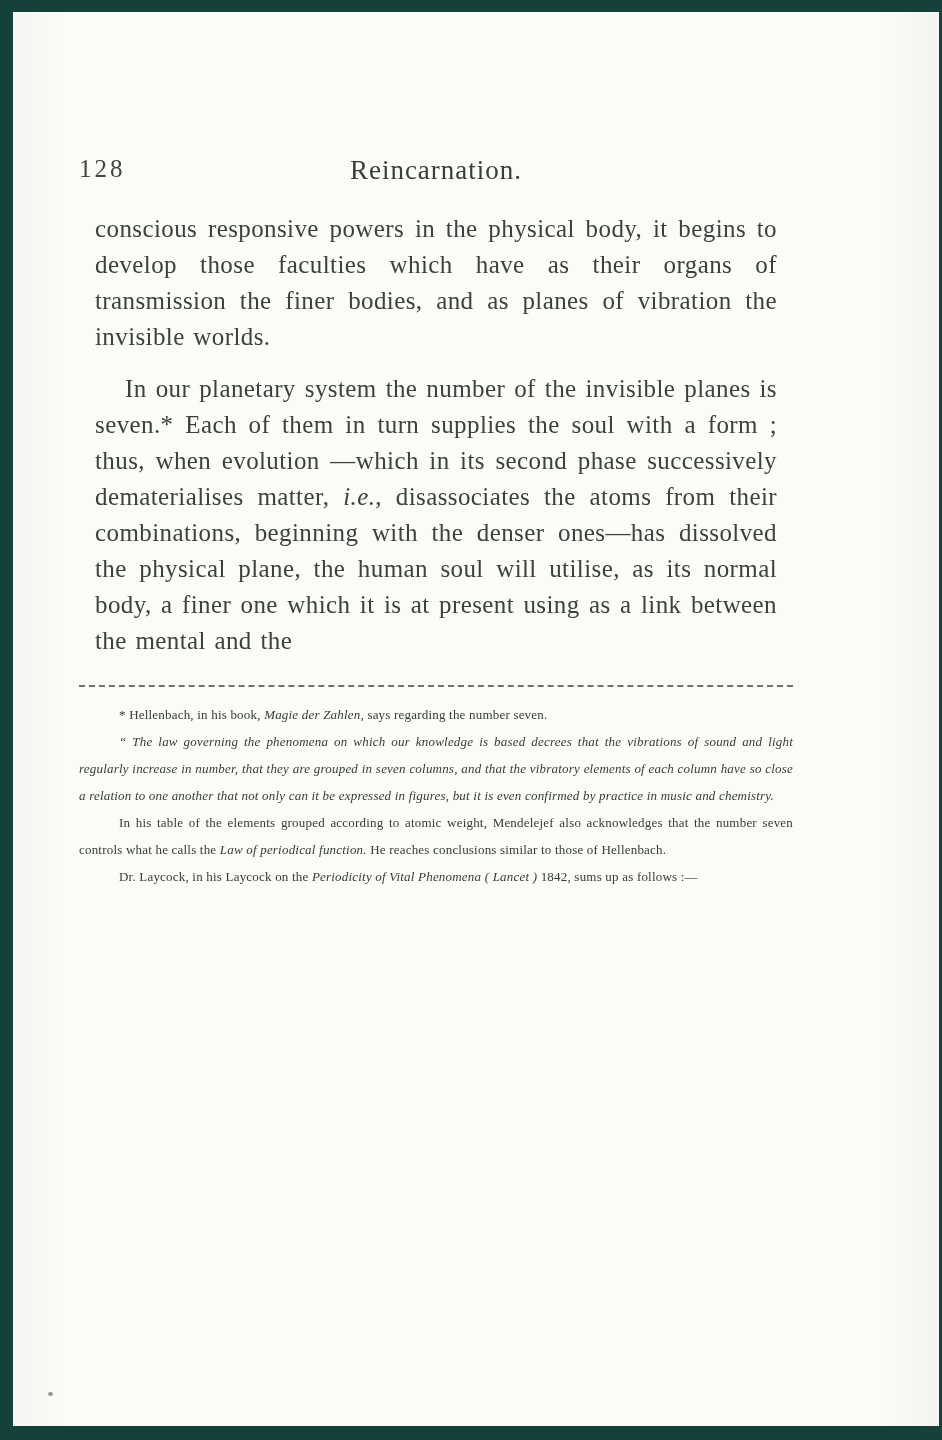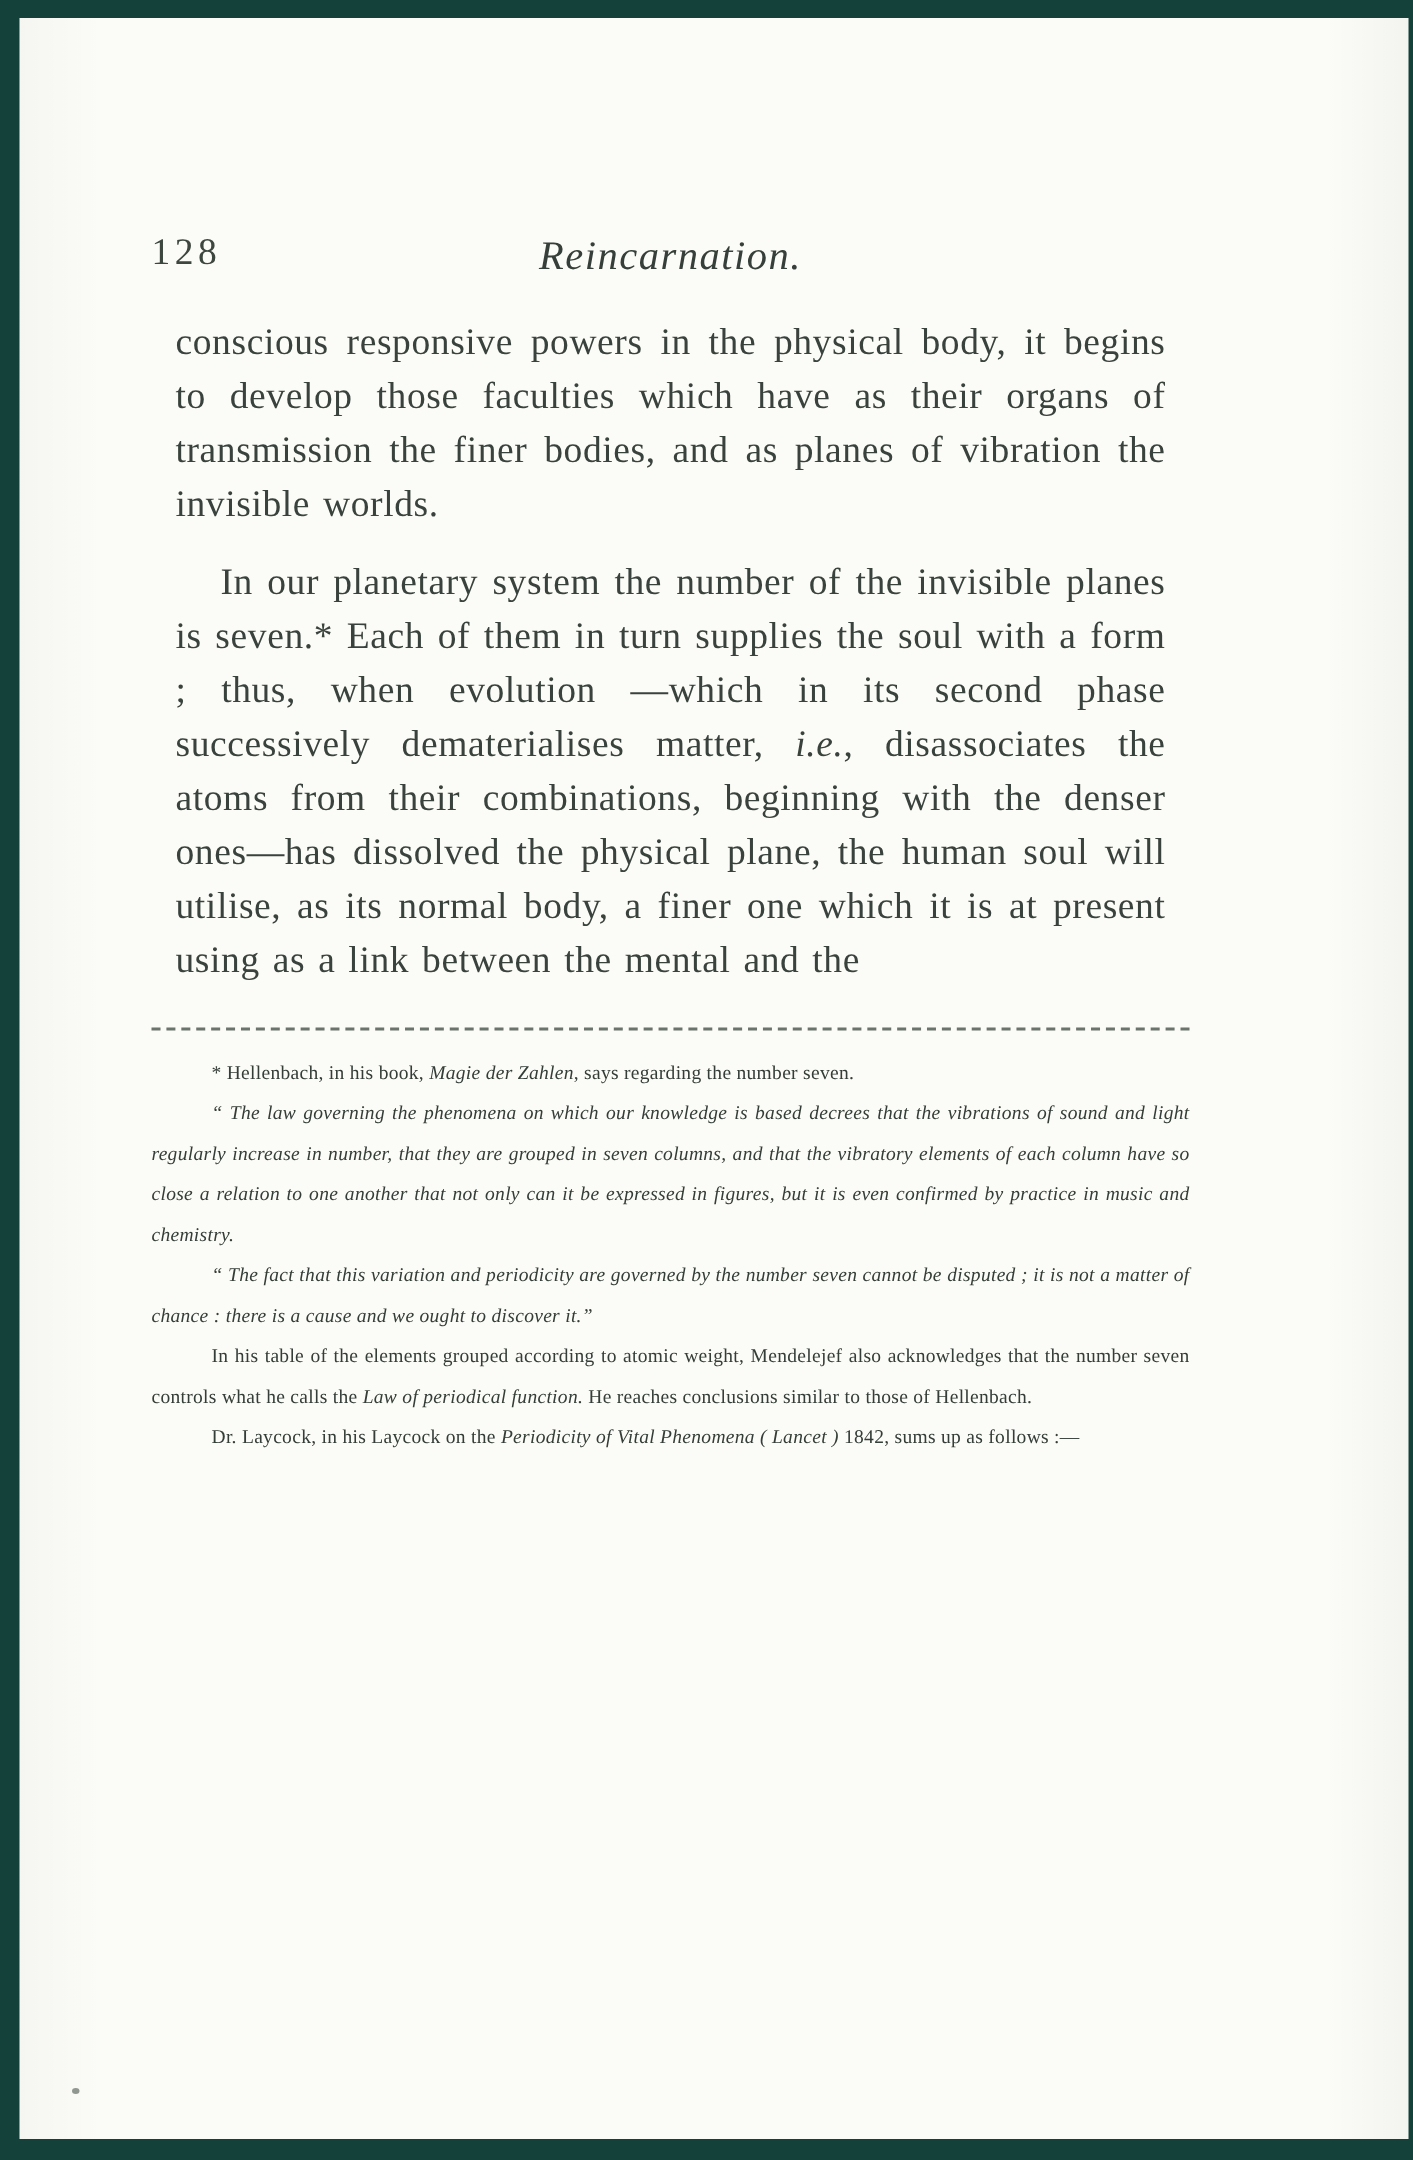--- a/index.html
+++ b/index.html
@@ -17,40 +17,39 @@
   .sheet {
     position: absolute;
     top: 12px;
     left: 13px;
     right: 3px;
     bottom: 14px;
     background: #fbfbf7;
     background-image: linear-gradient(90deg, rgba(0,0,0,0.025), rgba(0,0,0,0) 6%, rgba(0,0,0,0) 94%, rgba(0,0,0,0.03));
     color: #39423d;
     box-sizing: border-box;
-    padding: 143px 146px 0 88px;
+    padding: 143px 146px 0 66px;
   }
   .page-header {
     display: flex;
     align-items: baseline;
     position: relative;
     height: 40px;
     margin-bottom: 14px;
   }
   .page-number {
     font-size: 25px;
     letter-spacing: 3px;
     color: #3d463f;
   }
   .running-title {
     position: absolute;
     left: 0;
     right: 0;
     text-align: center;
-    font-style: italic;
     font-size: 27px;
     letter-spacing: 1px;
     color: #363f3a;
   }
   .body-text p {
     margin: 16px;
     font-size: 25px;
     line-height: 36px;
     text-align: justify;
     letter-spacing: 0.4px;
@@ -104,20 +103,19 @@
   <div class="body-text">
       <p class=""><span>conscious responsive powers in the physical body, it begins to develop those faculties which have as their organs of transmission the finer bodies, and as planes of vibration the invisible worlds.</span></p>
       <p class="indent "><span>In our planetary system the number of the invisible planes is seven.*  Each of them in turn supplies the soul with a form ; thus, when evolution —which in its second phase successively dematerialises matter, </span><span class="it">i.e.</span><span>, disassociates the atoms from their combinations, beginning with the denser ones—has dissolved the physical plane, the human soul will utilise, as its normal body, a finer one which it is at present using as a link between the mental and the</span></p>
     </div>
 
   <hr class="footnote-separator">
 
   <div class="footnote-text">
       <p class=""><span>* Hellenbach, in his book, </span><span class="it">Magie der Zahlen</span><span>, says regarding the number seven.</span></p>
       <p class="italic"><span class="it">“ The law governing the phenomena on which our knowledge is based decrees that the vibrations of sound and light regularly increase in number, that they are grouped in seven columns, and that the vibratory elements of each column have so close a relation to one another that not only can it be expressed in figures, but it is even confirmed by practice in music and chemistry.</span></p>
-      <p class="italic"><span class="it">“ The fact that this variation and periodicity are governed by the number seven cannot be disputed ; it is not a matter of chance : there is a cause and we ought to discover it.”</span></p>
       <p class=""><span>In his table of the elements grouped according to atomic weight, Mendelejef also acknowledges that the number seven controls what he calls the </span><span class="it">Law of periodical function.</span><span>  He reaches conclusions similar to those of Hellenbach.</span></p>
       <p class=""><span>Dr. Laycock, in his Laycock on the </span><span class="it">Periodicity of Vital Phenomena ( Lancet )</span><span> 1842, sums up as follows :—</span></p>
     </div>
 
 </div>
 
 <div class="scan-speck"></div>
 
 </body></html>

